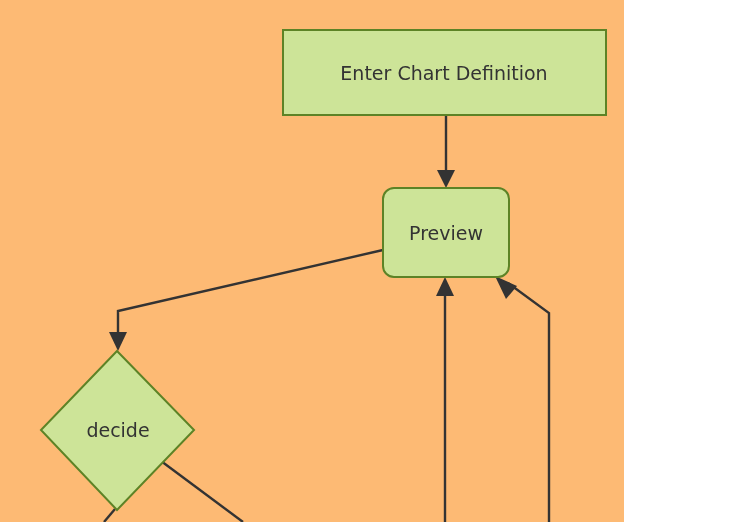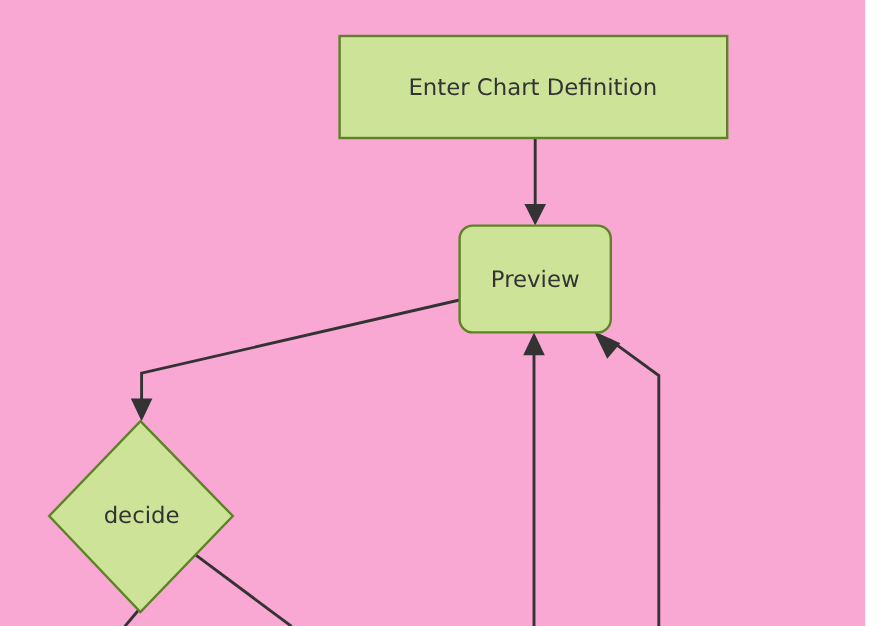--- a/index.html
+++ b/index.html
@@ -6,23 +6,23 @@
   html, body {
     margin: 0;
     padding: 0;
     background: #ffffff;
   }
   body {
     font-family: "DejaVu Sans", "Liberation Sans", sans-serif;
   }
   #diagram-root {
     position: relative;
-    width: 721px;
+    width: 624px;
     height: 522px;
-    background: #f9a8d4;
+    background: #fdba74;
     overflow: hidden;
   }
   #flow-svg {
     position: absolute;
     top: 0;
     left: 0;
     width: 740px;
     height: 522px;
     display: block;
   }

